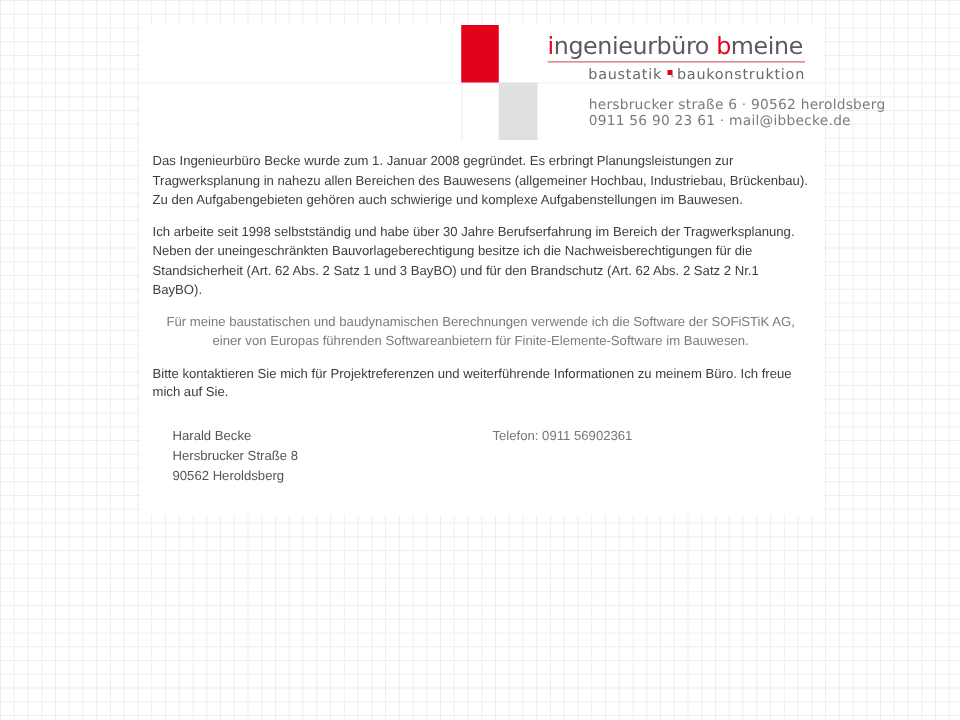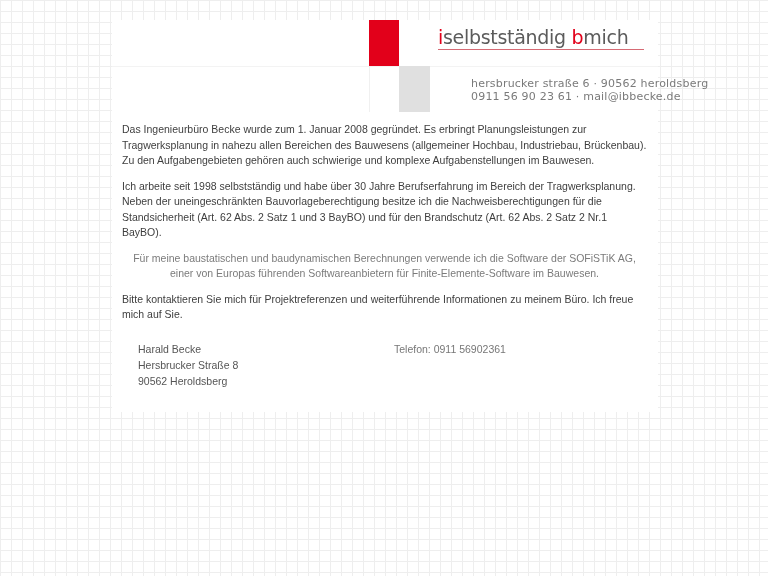--- a/index.html
+++ b/index.html
@@ -156,21 +156,22 @@
 
 <div class="panel">
 
   <div class="header">
     <div class="header-line-h"></div>
     <div class="header-line-v"></div>
     <div class="sq-red"></div>
     <div class="sq-grey"></div>
 
     <div class="logo-block">
-      <div class="logo-title"><span class="hl">i</span><span>selbstständig </span><span class="hl">b</span><span>mich</span></div>
+      <div class="logo-title"><span class="hl">i</span><span>ngenieurbüro </span><span class="hl">b</span><span>meine</span></div>
+      <div class="logo-sub"><span>baustatik</span><span class="logo-sep"></span><span>baukonstruktion</span></div>
     </div>
 
     <div class="logo-address">
       <div>hersbrucker straße 6 · 90562 heroldsberg</div>
       <div>0911 56 90 23 61 · mail@ibbecke.de</div>
     </div>
   </div>
 
   <div class="content">
     <p>Das Ingenieurbüro Becke wurde zum 1. Januar 2008 gegründet. Es erbringt Planungsleistungen zur Tragwerksplanung in nahezu allen Bereichen des Bauwesens (allgemeiner Hochbau, Industriebau, Brückenbau). Zu den Aufgabengebieten gehören auch schwierige und komplexe Aufgabenstellungen im Bauwesen.</p>

